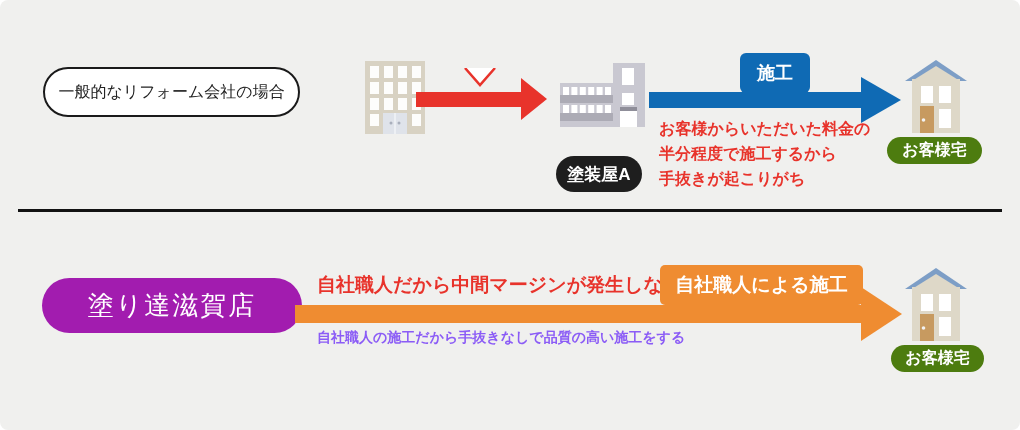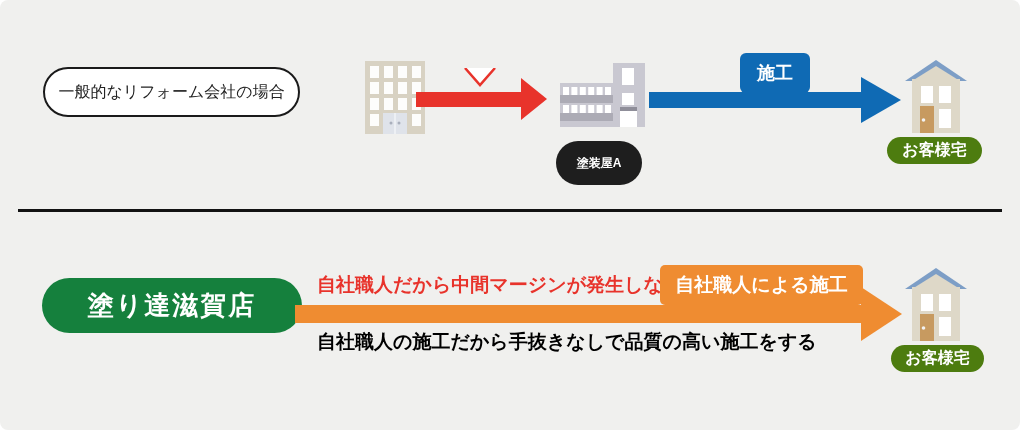--- a/index.html
+++ b/index.html
@@ -11,21 +11,21 @@
   .abs{position:absolute;}
   .flexc{display:flex;align-items:center;justify-content:center;box-sizing:border-box;}
 
   
   .case-oval{left:43px;top:67px;width:257px;height:50px;background:#fff;
     border:2px solid #1a1a1a;border-radius:27px;font-size:16px;font-weight:400;color:#222;}
   .bldg1{left:365px;top:61px;}
   .pill{border-radius:999px;color:#fff;font-weight:700;}
   .pill-black{background:#1e1e1e;}
   .pill-reform{left:330px;top:141px;width:132px;height:28px;font-size:16px;}
-  .pill-painter{left:556px;top:141px;width:86px;height:44px;font-size:12px;}
+  .pill-painter{left:556px;top:156px;width:86px;height:36px;font-size:17px;}
   .bubble{left:427px;top:38px;width:106px;height:33px;background:#fff;
     border:2.5px solid #e8332b;border-radius:8px;color:#e8332b;font-weight:700;font-size:16px;z-index:2;}
   .bubble-tail{left:462px;top:68px;z-index:3;}
   .bar{background:#e8332b;}
   .bar-red{left:416px;top:92px;width:106px;height:15px;}
   .head{width:0;height:0;border-style:solid;border-color:transparent;}
   .head-red{left:521px;top:78px;border-width:21.5px 0 21.5px 26px;border-left-color:#e8332b;}
   .bldg2{left:560px;top:63px;}
   .label-blue{left:740px;top:53px;width:70px;height:40px;background:#0f6ab4;
     border-radius:6px;color:#ffffff;font-weight:700;font-size:18px;}
@@ -33,28 +33,28 @@
   .head-blue{left:861px;top:77px;border-width:23px 0 23px 40px;border-left-color:#0f6ab4;}
   .warning{left:659px;top:116px;color:#e8332b;font-size:16px;font-weight:700;line-height:25px;white-space:nowrap;}
   .house-top{left:905px;top:57px;}
   .pill-green{background:#4d7c0f;font-size:16px;}
   .pill-cust-top{left:887px;top:137px;width:95px;height:27px;}
 
   
   .divider{left:18px;top:209px;width:984px;height:3px;background:#121212;}
 
   
-  .store-pill{left:42px;top:278px;width:260px;height:55px;background:#15803d;
-    border-radius:28px;color:#fff;font-weight:700;font-size:26px;letter-spacing:2px;}
+  .store-pill{left:42px;top:278px;width:260px;height:55px;background:#a21caf;
+    border-radius:28px;color:#fff;font-weight:400;font-size:26px;letter-spacing:2px;}
   .bar-orange{left:295px;top:305px;width:567px;height:18px;background:#ef8c31;}
   .head-orange{left:861px;top:287px;border-width:27px 0 27px 41px;border-left-color:#ef8c31;}
   .label-orange{left:660px;top:265px;width:203px;height:40px;background:#ef8c31;
     border-radius:5px;color:#fff;font-weight:700;font-size:19px;text-align:right;}
   .no-margin{left:317px;top:272px;color:#e8332b;font-size:19px;font-weight:700;white-space:nowrap;}
-  .quality{left:317px;top:329px;color:#000000;font-size:19px;font-weight:600;white-space:nowrap;}
+  .quality{left:317px;top:329px;color:#8b5cf6;font-size:14px;font-weight:600;white-space:nowrap;}
   .house-bottom{left:905px;top:265px;}
   .pill-cust-bottom{left:891px;top:345px;width:93px;height:27px;}
 </style>
 </head>
 <body>
 
 <div id="canvas">
 
   <div class="abs flexc case-oval">一般的なリフォーム会社の場合</div>
 
@@ -116,20 +116,25 @@
       <rect x="60" y="48" width="17" height="16" fill="#ffffff"></rect>
     </svg>
   </div>
 
   <div class="abs flexc pill pill-black pill-painter">塗装屋A</div>
 
   <div class="abs flexc label-blue">施工</div>
   <div class="abs bar-blue"></div>
   <div class="abs head head-blue"></div>
 
+  <div class="abs warning">
+    <div>お客様からいただいた料金の</div>
+    <div>半分程度で施工するから</div>
+    <div>手抜きが起こりがち</div>
+  </div>
 
   <div class="abs house-top">
     <svg width="62" height="78" viewBox="0 0 62 78">
       <polygon points="0,24 31,3 62,24" fill="#7d9ec6"></polygon>
       <polygon points="7,24 31,9 55,24" fill="#ded8c8"></polygon>
       <rect x="7" y="22" width="48" height="54" fill="#ded8c8"></rect>
       <rect x="16" y="29" width="12" height="17" fill="#ffffff"></rect>
       <rect x="34" y="29" width="12" height="17" fill="#ffffff"></rect>
       <rect x="34" y="52" width="12" height="19" fill="#ffffff"></rect>
       <rect x="15" y="49" width="14" height="27" fill="#c79a60"></rect>

